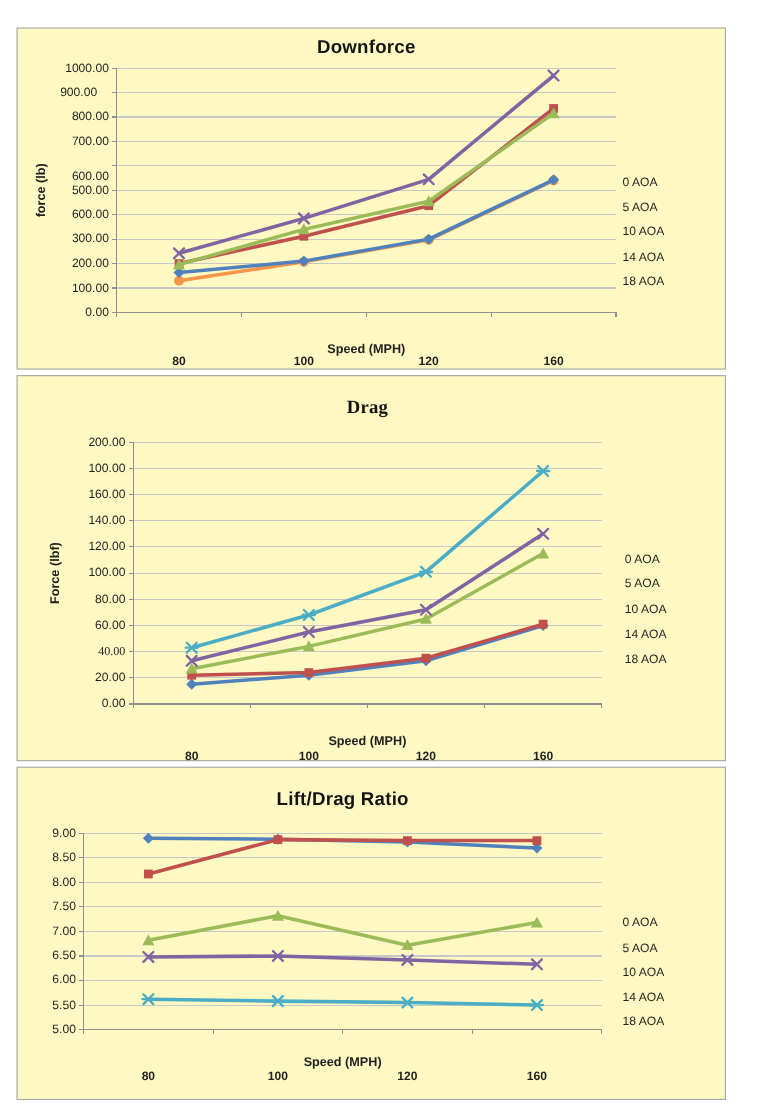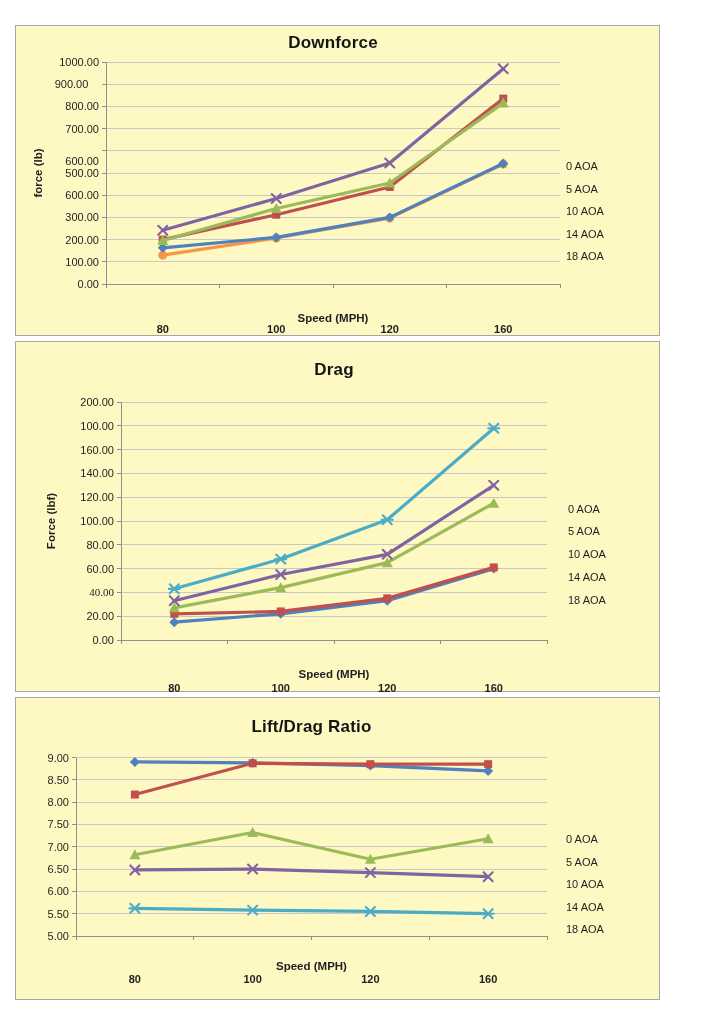--- a/index.html
+++ b/index.html
@@ -216,21 +216,21 @@
             <line x1="9.725000000000001" y1="2.2250000000000005" x2="18.275" y2="10.774999999999999"></line>
             <line x1="9.725000000000001" y1="10.774999999999999" x2="18.275" y2="2.2250000000000005"></line>
           </g>
         </svg>
         <span>18 AOA</span>
       </div>
     </div>
 </section>
 
 <section class="panel panel1">
-  <h2 class="chart-title" style="left: 105px; width: 426px; top: 17px;">Drag</h2>
+  <h2 class="chart-title" style="left: 105px; width: 426px; top: 17px; font-family: Liberation Serif, serif;">Drag</h2>
   <div class="axis-title-y" style="left: -15px; top: 171px;">Force (lbf)</div>
   <div class="axis-title-x" style="left: 105px; width: 426px; top: 324px;">Speed (MPH)</div>
   <div class="chart-body">
       <svg width="643" height="349" class="plot">
         <g stroke="#c8c8c8" stroke-width="1" shape-rendering="crispEdges">
           <line x1="105" y1="60" x2="531" y2="60"></line>
           <line x1="105" y1="83.8" x2="531" y2="83.8"></line>
           <line x1="105" y1="107.6" x2="531" y2="107.6"></line>
           <line x1="105" y1="131.4" x2="531" y2="131.4"></line>
           <line x1="105" y1="155.2" x2="531" y2="155.2"></line>

